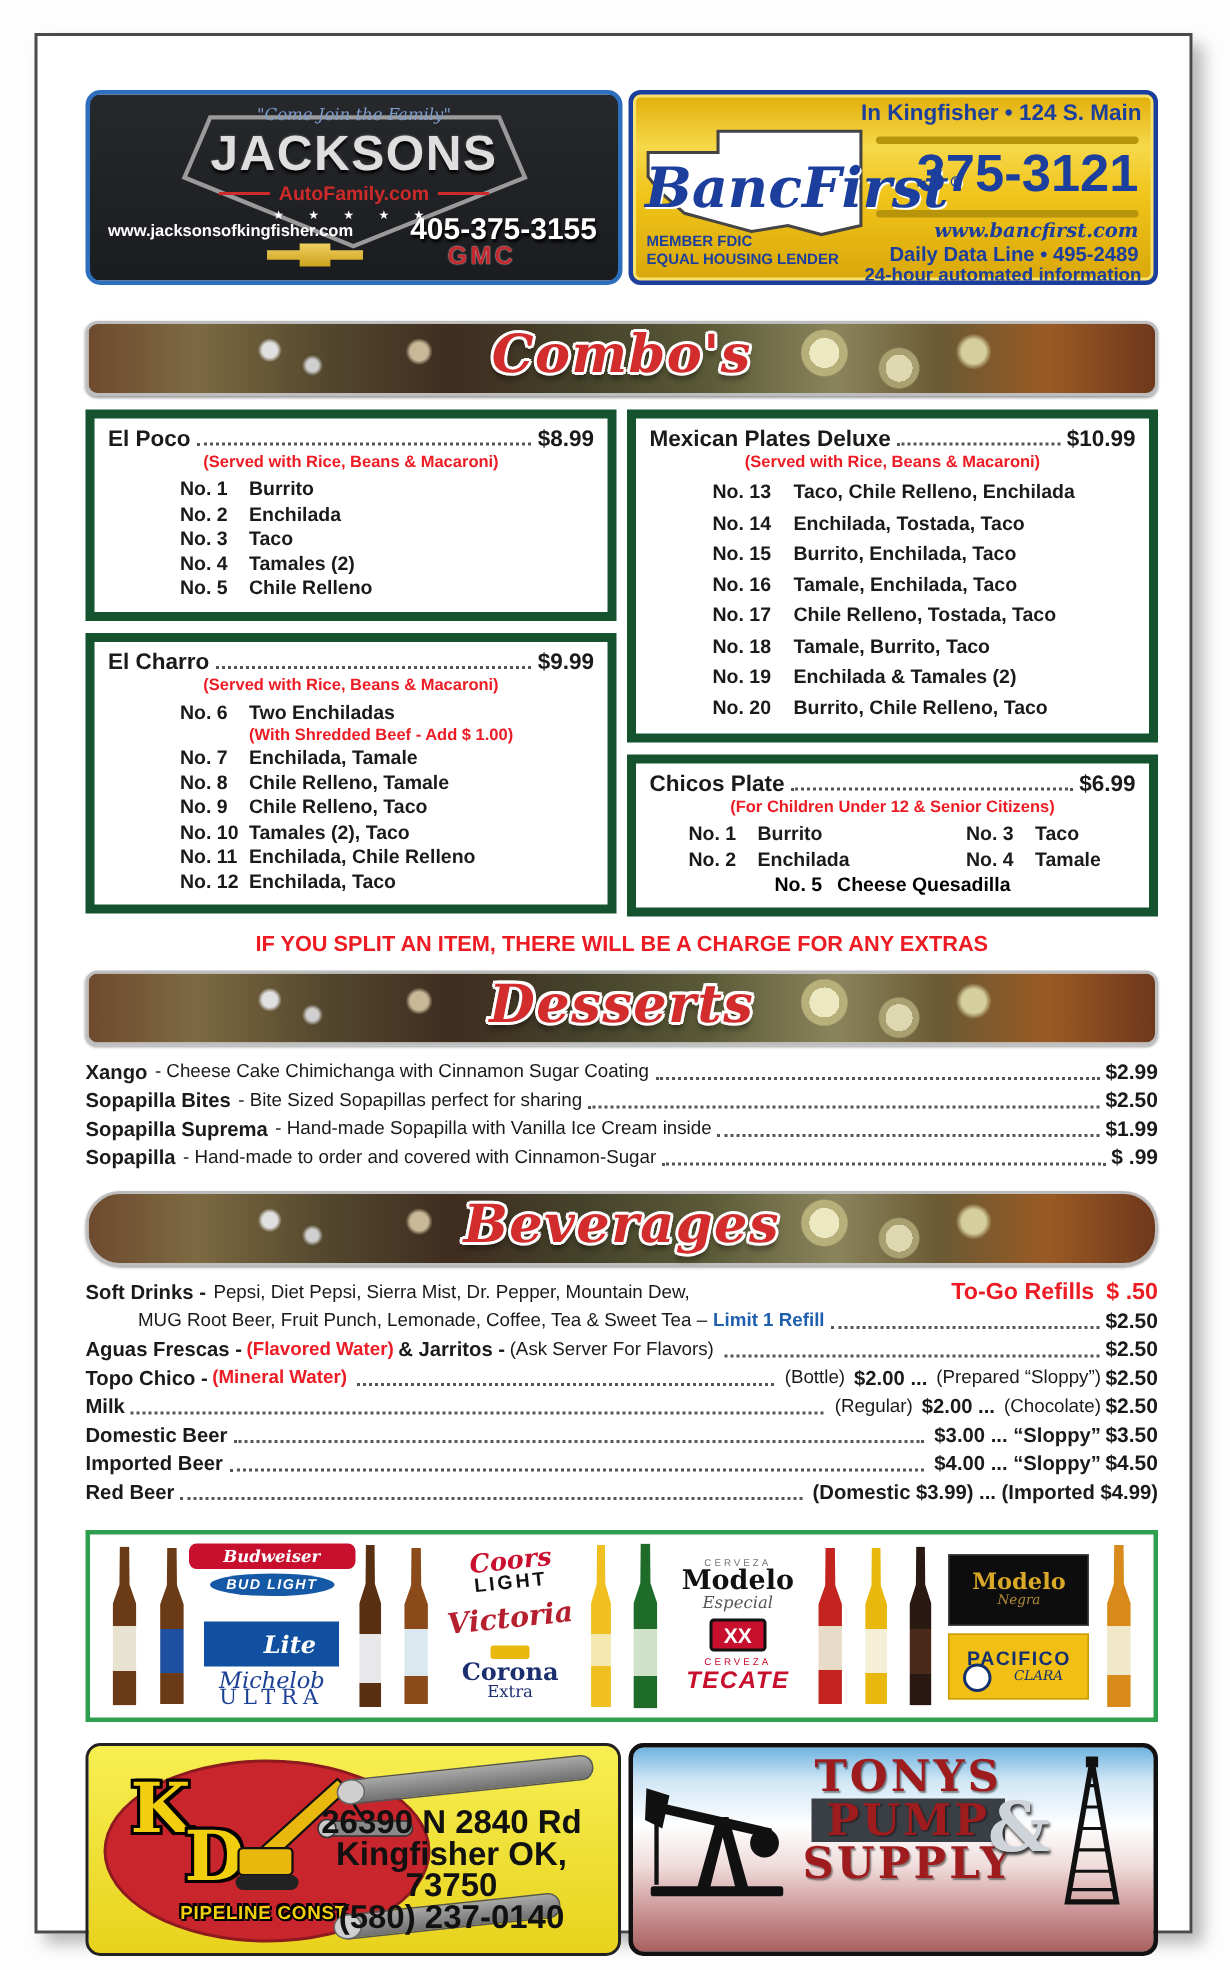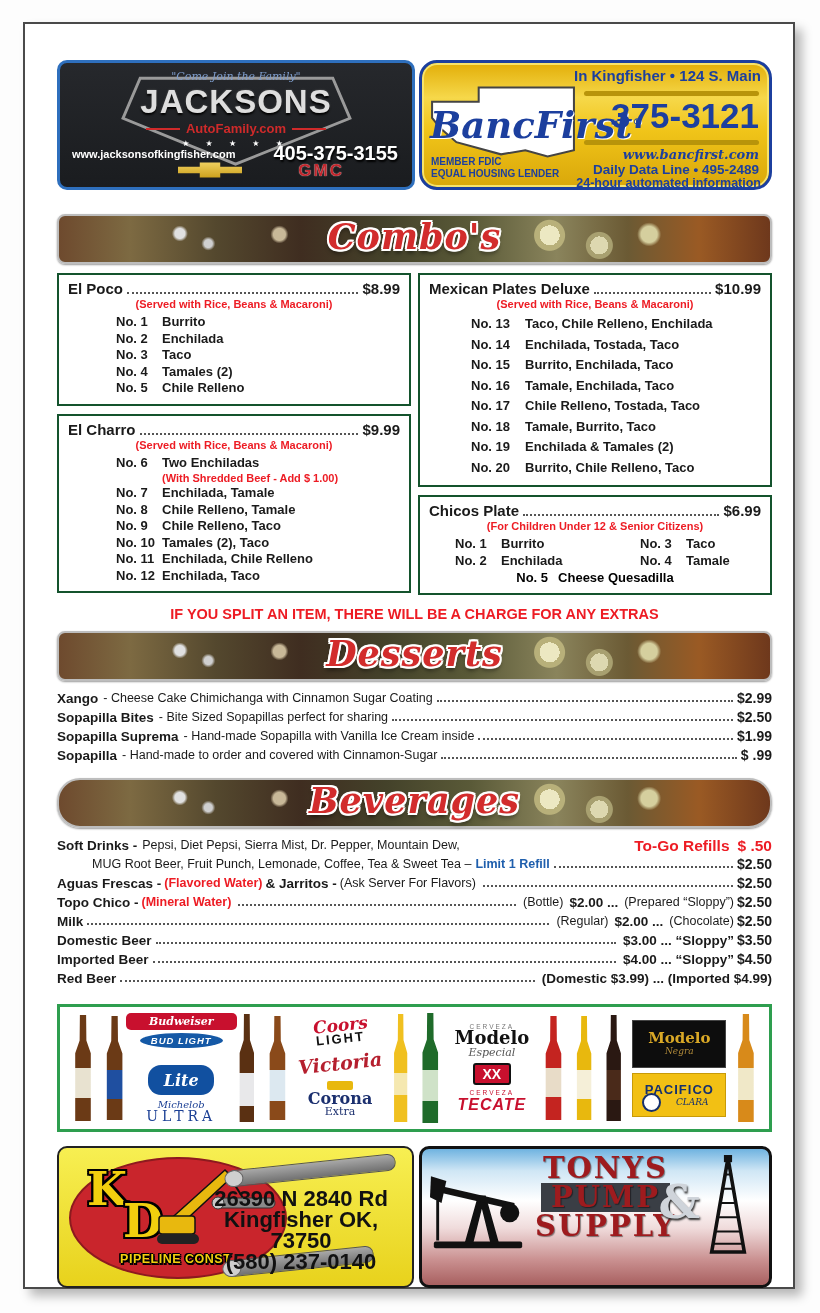--- a/index.html
+++ b/index.html
@@ -14,21 +14,21 @@
   .j-tagline{position:absolute;top:7px;left:0;right:0;text-align:center;color:#7d9ccb;font-family:"DejaVu Serif",serif;font-style:italic;font-size:11px;}
   .j-name{position:absolute;top:20px;left:0;right:0;text-align:center;color:#dedede;font-size:33px;font-weight:bold;letter-spacing:1px;text-shadow:0 2px 2px #000,0 0 2px #666;}
   .j-family{position:absolute;top:58px;left:0;right:0;display:flex;align-items:center;justify-content:center;gap:6px;color:#cf2a2a;font-weight:bold;font-size:13px;}
   .j-family .rline{width:34px;height:2px;background:#cf2a2a;}
   .j-stars{position:absolute;top:76px;left:0;right:0;text-align:center;color:#fff;font-size:8px;letter-spacing:7px;}
   .j-web{position:absolute;left:12px;bottom:27px;color:#fff;font-weight:bold;font-size:11px;}
   .j-phone{position:absolute;right:14px;bottom:22px;color:#fff;font-weight:bold;font-size:20px;text-shadow:1px 2px 2px #000;}
   .chevy{position:absolute;left:118px;bottom:7px;width:64px;height:20px;background:linear-gradient(180deg,#f5d76a,#c79a12);clip-path:polygon(0 34%,34% 34%,34% 12%,66% 12%,66% 34%,100% 34%,100% 66%,66% 66%,66% 88%,34% 88%,34% 66%,0 66%);}
   .j-gmc{position:absolute;right:68px;bottom:6px;color:#c1272d;font-weight:bold;font-size:17px;letter-spacing:2px;text-shadow:0 0 1px #fff;}
 
-  .ad-bancfirst{flex:1;position:relative;background:linear-gradient(180deg,#e2ae08,#f6d84a 28%,#f0c419 55%,#d9a70a 100%);border:3px solid #1c3f9e;border-radius:18px;box-sizing:border-box;box-shadow:inset 0 0 0 2px #f7e36b;overflow:hidden;}
+  .ad-bancfirst{flex:1;position:relative;background:linear-gradient(180deg,#e2ae08,#f6d84a 28%,#f0c419 55%,#d9a70a 100%);border:3px solid #1c3f9e;border-radius:8px;box-sizing:border-box;box-shadow:inset 0 0 0 2px #f7e36b;overflow:hidden;}
   .bf-loc{position:absolute;top:4px;right:8px;color:#1c3f9e;font-weight:bold;font-size:15px;}
   .bf-ok{position:absolute;left:4px;top:20px;width:152px;height:90px;}
   .bf-brand{position:absolute;left:8px;top:40px;color:#1c3f9e;font-family:"DejaVu Serif",serif;font-style:italic;font-weight:bold;font-size:37px;text-shadow:1px 1px 0 #fff;}
   .bf-brand sup{font-size:10px;font-style:normal;}
   .bf-bar{position:absolute;right:10px;width:175px;height:5px;background:#b8940a;border-radius:3px;}
   .bar1{top:28px;} .bar2{top:77px;}
   .bf-phone{position:absolute;right:10px;top:33px;color:#1c3f9e;font-weight:bold;font-size:35px;}
   .bf-web{position:absolute;right:10px;top:84px;color:#1c3f9e;font-weight:bold;font-style:italic;font-size:13px;font-family:"DejaVu Serif",serif;}
   .bf-data{position:absolute;right:10px;top:99px;color:#1c3f9e;font-weight:bold;font-size:13.5px;}
   .bf-auto{position:absolute;right:8px;top:113px;color:#1c3f9e;font-weight:bold;font-size:12.5px;}
@@ -44,60 +44,60 @@
       radial-gradient(circle at 21% 60%, #cfcfcf 0 4px, rgba(0,0,0,0) 7px),
       radial-gradient(circle at 31% 40%, #c8b898 0 6px, rgba(0,0,0,0) 9px),
       linear-gradient(90deg,#6e4a2e 0%,#7d6a42 10%,#54482e 22%,#3f2d20 34%,#44422a 46%,#5a5a38 58%,#8a845c 70%,#6b5a34 80%,#9a5a24 90%,#6e381c 100%);}
   .banner-title{position:absolute;left:0;right:0;top:50%;transform:translateY(-56%);text-align:center;
     font-family:"DejaVu Serif",serif;font-weight:bold;font-style:italic;font-size:35px;color:#d22c2c;letter-spacing:1px;
     text-shadow:-2px 0 0 #fff,2px 0 0 #fff,0 -2px 0 #fff,0 2px 0 #fff,-1.6px -1.6px 0 #fff,1.6px -1.6px 0 #fff,-1.6px 1.6px 0 #fff,1.6px 1.6px 0 #fff,0 4px 4px rgba(0,0,0,.55);}
 
   
   .combo-grid{display:flex;gap:7px;margin-top:9px;align-items:flex-start;}
   .col{flex:1;display:flex;flex-direction:column;gap:8px;}
-  .mbox{border:2px solid #14532d;padding:5px 9px 7px;background:#fff;}
+  .mbox{border:6px solid #14532d;padding:5px 9px 7px;background:#fff;}
   .mhead{display:flex;align-items:baseline;font-weight:bold;font-size:15px;color:#1a1a1a;}
   .lead-dots{flex:1;margin:0 4px 3px;border-bottom:2px dotted #555;height:10px;}
   .mnote{text-align:center;color:#ed1c24;font-size:11px;font-weight:bold;margin:1px 0 4px;}
   .mitem-row{display:flex;font-size:13px;font-weight:bold;color:#1a1a1a;line-height:16.5px;}
   .mno{width:46px;flex:none;}
   .mextra{color:#ed1c24;font-size:11px;font-weight:bold;margin-left:46px;line-height:14px;}
   .el-poco .mitems,.el-charro .mitems{margin-left:48px;}
   .mex .mitems{margin-left:42px;}
   .mex .mitem-row{line-height:20.5px;}
   .mex .mno{width:54px;}
   .chicos-grid{display:flex;margin-left:26px;font-size:13px;font-weight:bold;line-height:17px;}
   .cc-left{width:185px;} .cc-right{flex:1;}
   .chicos-center{text-align:center;font-size:13px;font-weight:bold;line-height:17px;}
   .chicos-center .mno{width:auto;margin-right:10px;}
   .split-warning{text-align:center;color:#ed1c24;font-weight:bold;font-size:14.5px;margin-top:11px;}
 
   
   .menu-lines{margin-top:8px;}
-  .mline{display:flex;align-items:center;color:#1a1a1a;line-height:19px;font-size:13px;}
+  .mline{display:flex;align-items:flex-end;color:#1a1a1a;line-height:19px;font-size:13px;}
   .ml-name{font-weight:bold;font-size:13.5px;white-space:pre;}
   .ml-desc{font-size:12.5px;margin-left:5px;white-space:pre;}
   .ml-dots{flex:1;border-bottom:2px dotted #555;margin:0 4px 4px;height:9px;}
   .ml-price{font-weight:bold;font-size:14px;}
   .seg{margin:0 3px;white-space:pre;}
   .seg-reg{font-size:12.5px;font-weight:normal;}
   .seg-bold{font-size:13.5px;font-weight:bold;}
   .red-seg{color:#ed1c24;font-weight:bold;font-size:12.5px;margin:0 3px;white-space:pre;}
   .blue-seg{color:#1f5fad;font-weight:bold;font-size:12.5px;white-space:pre;}
   .togo{color:#ed1c24;font-weight:bold;font-size:15.5px;}
   .indent{padding-left:30px;}
 
   
   .beer-strip{margin-top:16px;height:128px;border:3px solid #2e9e4f;background:#fff;box-sizing:border-box;display:flex;align-items:center;justify-content:space-between;padding:0 10px;}
   .bottle{flex:none;clip-path:polygon(38% 0%,62% 0%,63% 24%,80% 36%,80% 100%,20% 100%,20% 36%,37% 24%);}
   .lg{display:flex;flex-direction:column;align-items:center;flex:none;}
   .lg-bud{background:#c8102e;color:#fff;font-family:"DejaVu Serif",serif;font-style:italic;font-weight:bold;font-size:11px;padding:2px 23px;border-radius:5px;}
   .lg-budlight{background:#1559a6;color:#fff;font-style:italic;font-weight:bold;font-size:9.5px;padding:2px 11px;border-radius:50%;letter-spacing:1px;margin-top:3px;}
-  .lg-lite{background:#1150a0;color:#fff;width:66px;height:30px;border-radius:13px;display:flex;align-items:center;justify-content:center;font-family:"DejaVu Serif",serif;font-style:italic;font-weight:bold;font-size:16px;margin-top:17px;}
-  .lg-mich{color:#1b3f94;font-family:"DejaVu Serif",serif;font-style:italic;font-size:10px;line-height:11px;margin-top:4px;}
+  .lg-lite{background:#1150a0;color:#fff;width:66px;height:30px;border-radius:0;display:flex;align-items:center;justify-content:center;font-family:"DejaVu Serif",serif;font-style:italic;font-weight:bold;font-size:16px;margin-top:17px;padding-left:24px;}
+  .lg-mich{color:#1b3f94;font-family:"DejaVu Serif",serif;font-style:italic;font-size:15px;line-height:11px;margin-top:4px;}
   .lg-ultra{color:#1b3f94;font-size:14px;letter-spacing:4px;line-height:13px;font-family:"DejaVu Serif",serif;}
   .lg-coors{color:#c8102e;font-family:"DejaVu Serif",serif;font-style:italic;font-weight:bold;font-size:17px;transform:rotate(-6deg);line-height:14px;}
   .lg-coorslight{color:#111;font-weight:bold;font-size:13px;letter-spacing:2px;transform:rotate(-6deg);line-height:13px;}
   .lg-victoria{color:#b51f2e;font-family:"DejaVu Serif",serif;font-style:italic;font-weight:bold;font-size:19px;transform:rotate(-6deg);margin-top:7px;}
   .lg-crown{width:26px;height:9px;background:#e8b80e;border-radius:2px;margin-top:7px;}
   .lg-coronaword{color:#1b2f6e;font-family:"DejaVu Serif",serif;font-weight:bold;font-size:16px;line-height:13px;margin-top:2px;}
   .lg-extra{color:#1b2f6e;font-family:"DejaVu Serif",serif;font-size:11px;}
   .lg-cerveza{color:#777;font-size:6.5px;letter-spacing:2px;}
   .lg-modelo{color:#111;font-weight:bold;font-size:18px;line-height:16px;font-family:"DejaVu Serif",serif;}
   .lg-especial{color:#555;font-family:"DejaVu Serif",serif;font-style:italic;font-size:11px;}

